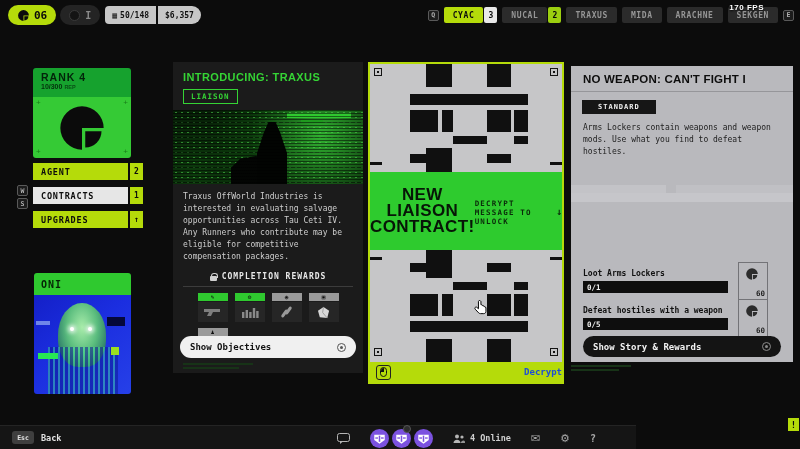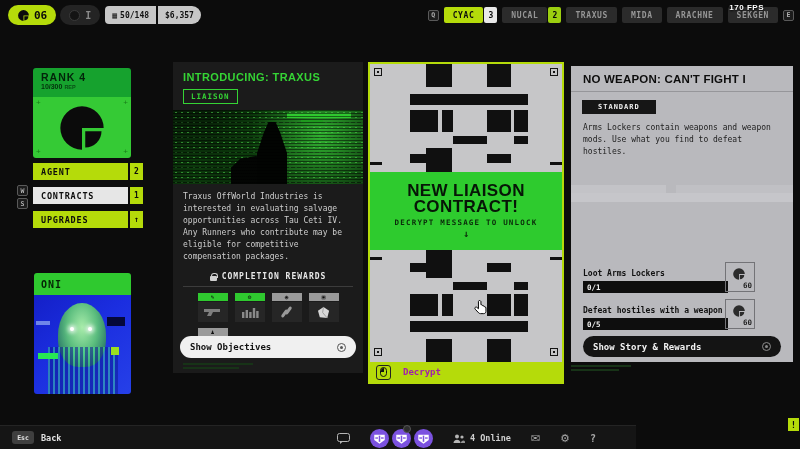--- a/index.html
+++ b/index.html
@@ -112,29 +112,29 @@
   .ring-ico:before { content:""; position:absolute; left:2px; top:2px; width:3px; height:3px; border-radius:50%; background:#555; }
   .fineprint { position:absolute; left:10px; top:301px; width:70px; height:2px; background:#173317; }
   .fineprint.l2 { top:305px; width:56px; }
 
   
   .card { position:absolute; left:368px; top:62px; width:196px; height:322px; border:2px solid #b5db0a;
           background:#c6c6c8; }
   .pat { position:absolute; left:0; display:block; }
   .pat-top { top:0; } .pat-bot { top:186px; }
   .band { position:absolute; left:0; top:108px; width:192px; height:78px; background:#2ecb2e;
-          display:flex; flex-direction:column; align-items:center; justify-content:center; }
+          display:flex; flex-direction:row; align-items:center; justify-content:center; }
   .band-title { color:#071607; font-weight:900; font-size:17px; line-height:16px; letter-spacing:.4px; text-align:center; }
   .band-sub { margin-top:3px; color:#0a2a0a; font-size:7.5px; font-weight:bold; letter-spacing:1.2px; }
   .band-arrow { margin-top:2px; color:#0a2a0a; font-size:10px; line-height:10px; font-weight:bold; }
   .cmark { position:absolute; width:8px; height:8px; border:1px solid #141414; }
   .cmark:before { content:""; position:absolute; left:2px; top:2px; width:2px; height:2px; background:#141414; }
   .cm-tl{left:4px;top:4px;} .cm-tr{right:4px;top:4px;} .cm-bl{left:4px;top:284px;} .cm-br{right:4px;top:284px;}
   .decrypt { position:absolute; left:0; bottom:0; width:192px; height:20px; background:#b5db0a;
-             display:flex; align-items:center; gap:12px; padding-left:6px; color:#a21caf; }
+             display:flex; align-items:center; gap:12px; padding-left:6px; color:#1d4ed8;justify-content:space-between; }
   .mouse-chip { width:15px; height:15px; border:1px solid #222; border-radius:3px;
                 display:flex; align-items:center; justify-content:center; }
   .mouse { width:7px; height:10px; border:1px solid #111; border-radius:3.5px; position:relative; }
   .mouse:before { content:""; position:absolute; left:0; top:0; width:3px; height:4px;
                   background:#111; border-radius:3px 0 0 0; }
   .decrypt-lab { font-size:9px; font-weight:bold; }
   .cursor { position:absolute; left:472px; top:299px; z-index:9; }
 
   
   .detail { position:absolute; left:571px; top:66px; width:222px; height:296px; background:#b9b9bd; color:#111; }
@@ -144,21 +144,21 @@
                 font-size:7px; font-weight:bold; letter-spacing:1px; padding:3px 16px; border-radius:0; }
   .detail-desc { margin:8px 12px 0; font-size:8px; line-height:1.5; color:#1d1d1d; }
   .step1 { position:absolute; left:0; top:119px; width:95px; height:8px; background:#c3c3c7; }
   .step2 { position:absolute; left:105px; top:119px; width:117px; height:8px; background:#c0c0c4; }
   .step3 { position:absolute; left:0; top:127px; width:222px; height:9px; background:#c6c6ca; }
   .obj { position:absolute; left:12px; width:145px; }
   .obj1 { top:203px; } .obj2 { top:240px; }
   .obj-lab { font-size:8px; font-weight:bold; color:#101010; }
   .obj-bar { margin-top:3px; height:12px; background:#0e0e0e; color:#f2f2f2; font-size:7.5px;
              font-weight:bold; display:flex; align-items:center; padding-left:4px; }
-  .rbox { position:absolute; left:154px; width:30px; height:30px; border:1.5px solid #737377; }
+  .rbox { position:absolute; left:167px; width:30px; height:38px; border:1.5px solid #737377; }
   .rb1 { top:196px; } .rb2 { top:233px; }
   .rbox .rlogo { position:absolute; left:6px; top:4px; }
   .rbox .rval { position:absolute; right:2px; bottom:1px; font-size:7.5px; font-weight:bold; color:#222; }
   .btn-dark { position:absolute; left:12px; top:270px; width:198px; height:21px; background:#141414;
               border-radius:11px; color:#f2f2f2; font-size:9px; font-weight:bold; display:flex;
               align-items:center; padding:0 10px; justify-content:space-between; }
   .btn-dark .ring-ico { border-color:#8a8a8a; } .btn-dark .ring-ico:before { background:#8a8a8a; }
   .fineprint.r1 { left:571px; top:365px; width:60px; position:absolute; }
   .fineprint.r2 { left:571px; top:369px; width:48px; position:absolute; }
 

